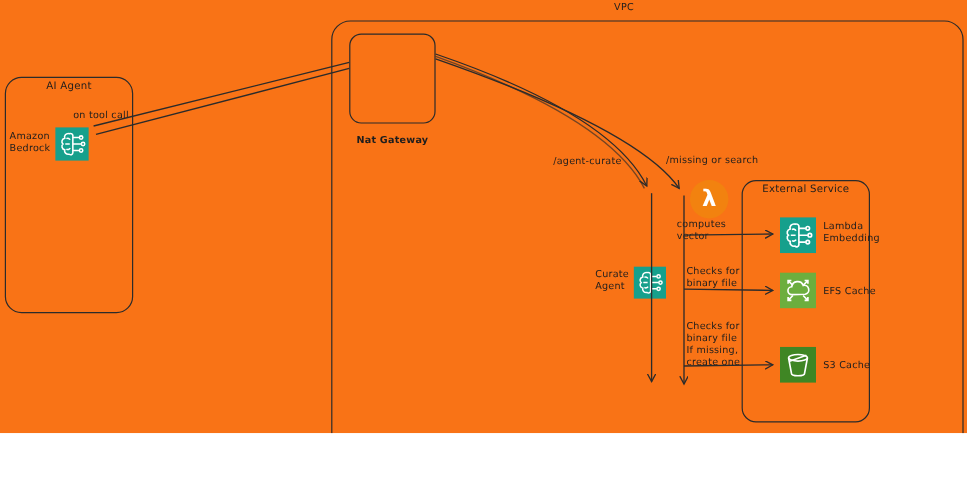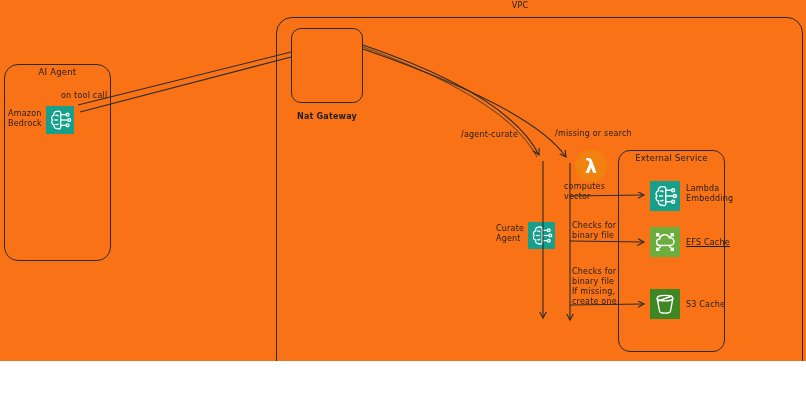--- a/index.html
+++ b/index.html
@@ -117,21 +117,21 @@
       <rect width="24" height="24" fill="#6cae3e"></rect>
       <g stroke="#ffffff" stroke-width="1.1" fill="none">
         <path d="M8,14.8 a2.6,2.6 0 0 1 -0.2,-5.2 a4,4 0 0 1 7.7,-0.9 a3,3 0 0 1 1.3,5.9 z"></path>
         <path d="M8.6,8.6 L5.4,5.4 M5.4,7.6 L5.4,5.4 L7.6,5.4"></path>
         <path d="M15.4,8.6 L18.6,5.4 M16.4,5.4 L18.6,5.4 L18.6,7.6"></path>
         <path d="M8.6,15.4 L5.4,18.6 M5.4,16.4 L5.4,18.6 L7.6,18.6"></path>
         <path d="M15.4,15.4 L18.6,18.6 M18.6,16.4 L18.6,18.6 L16.4,18.6"></path>
       </g>
     </svg>
   </div>
-  <div class="lbl" style="left:686px;top:238px;text-decoration:underline;">EFS Cache</div>
+  <div class="lbl" style="left:686px;top:238px;">EFS Cache</div>
 
   <div class="icon" style="left:650px;top:289px;width:30px;height:30px;">
     <svg viewBox="0 0 24 24">
       <rect width="24" height="24" fill="#3f8624"></rect>
       <g stroke="#ffffff" stroke-width="1.1" fill="none">
         <ellipse cx="12" cy="7.3" rx="6.3" ry="2.2"></ellipse>
         <path d="M5.7,7.3 L7.6,17.6 a4.4,1.7 0 0 0 8.8,0 L18.3,7.3"></path>
         <path d="M6.4,9.6 L17.6,5.6"></path>
       </g>
     </svg>

